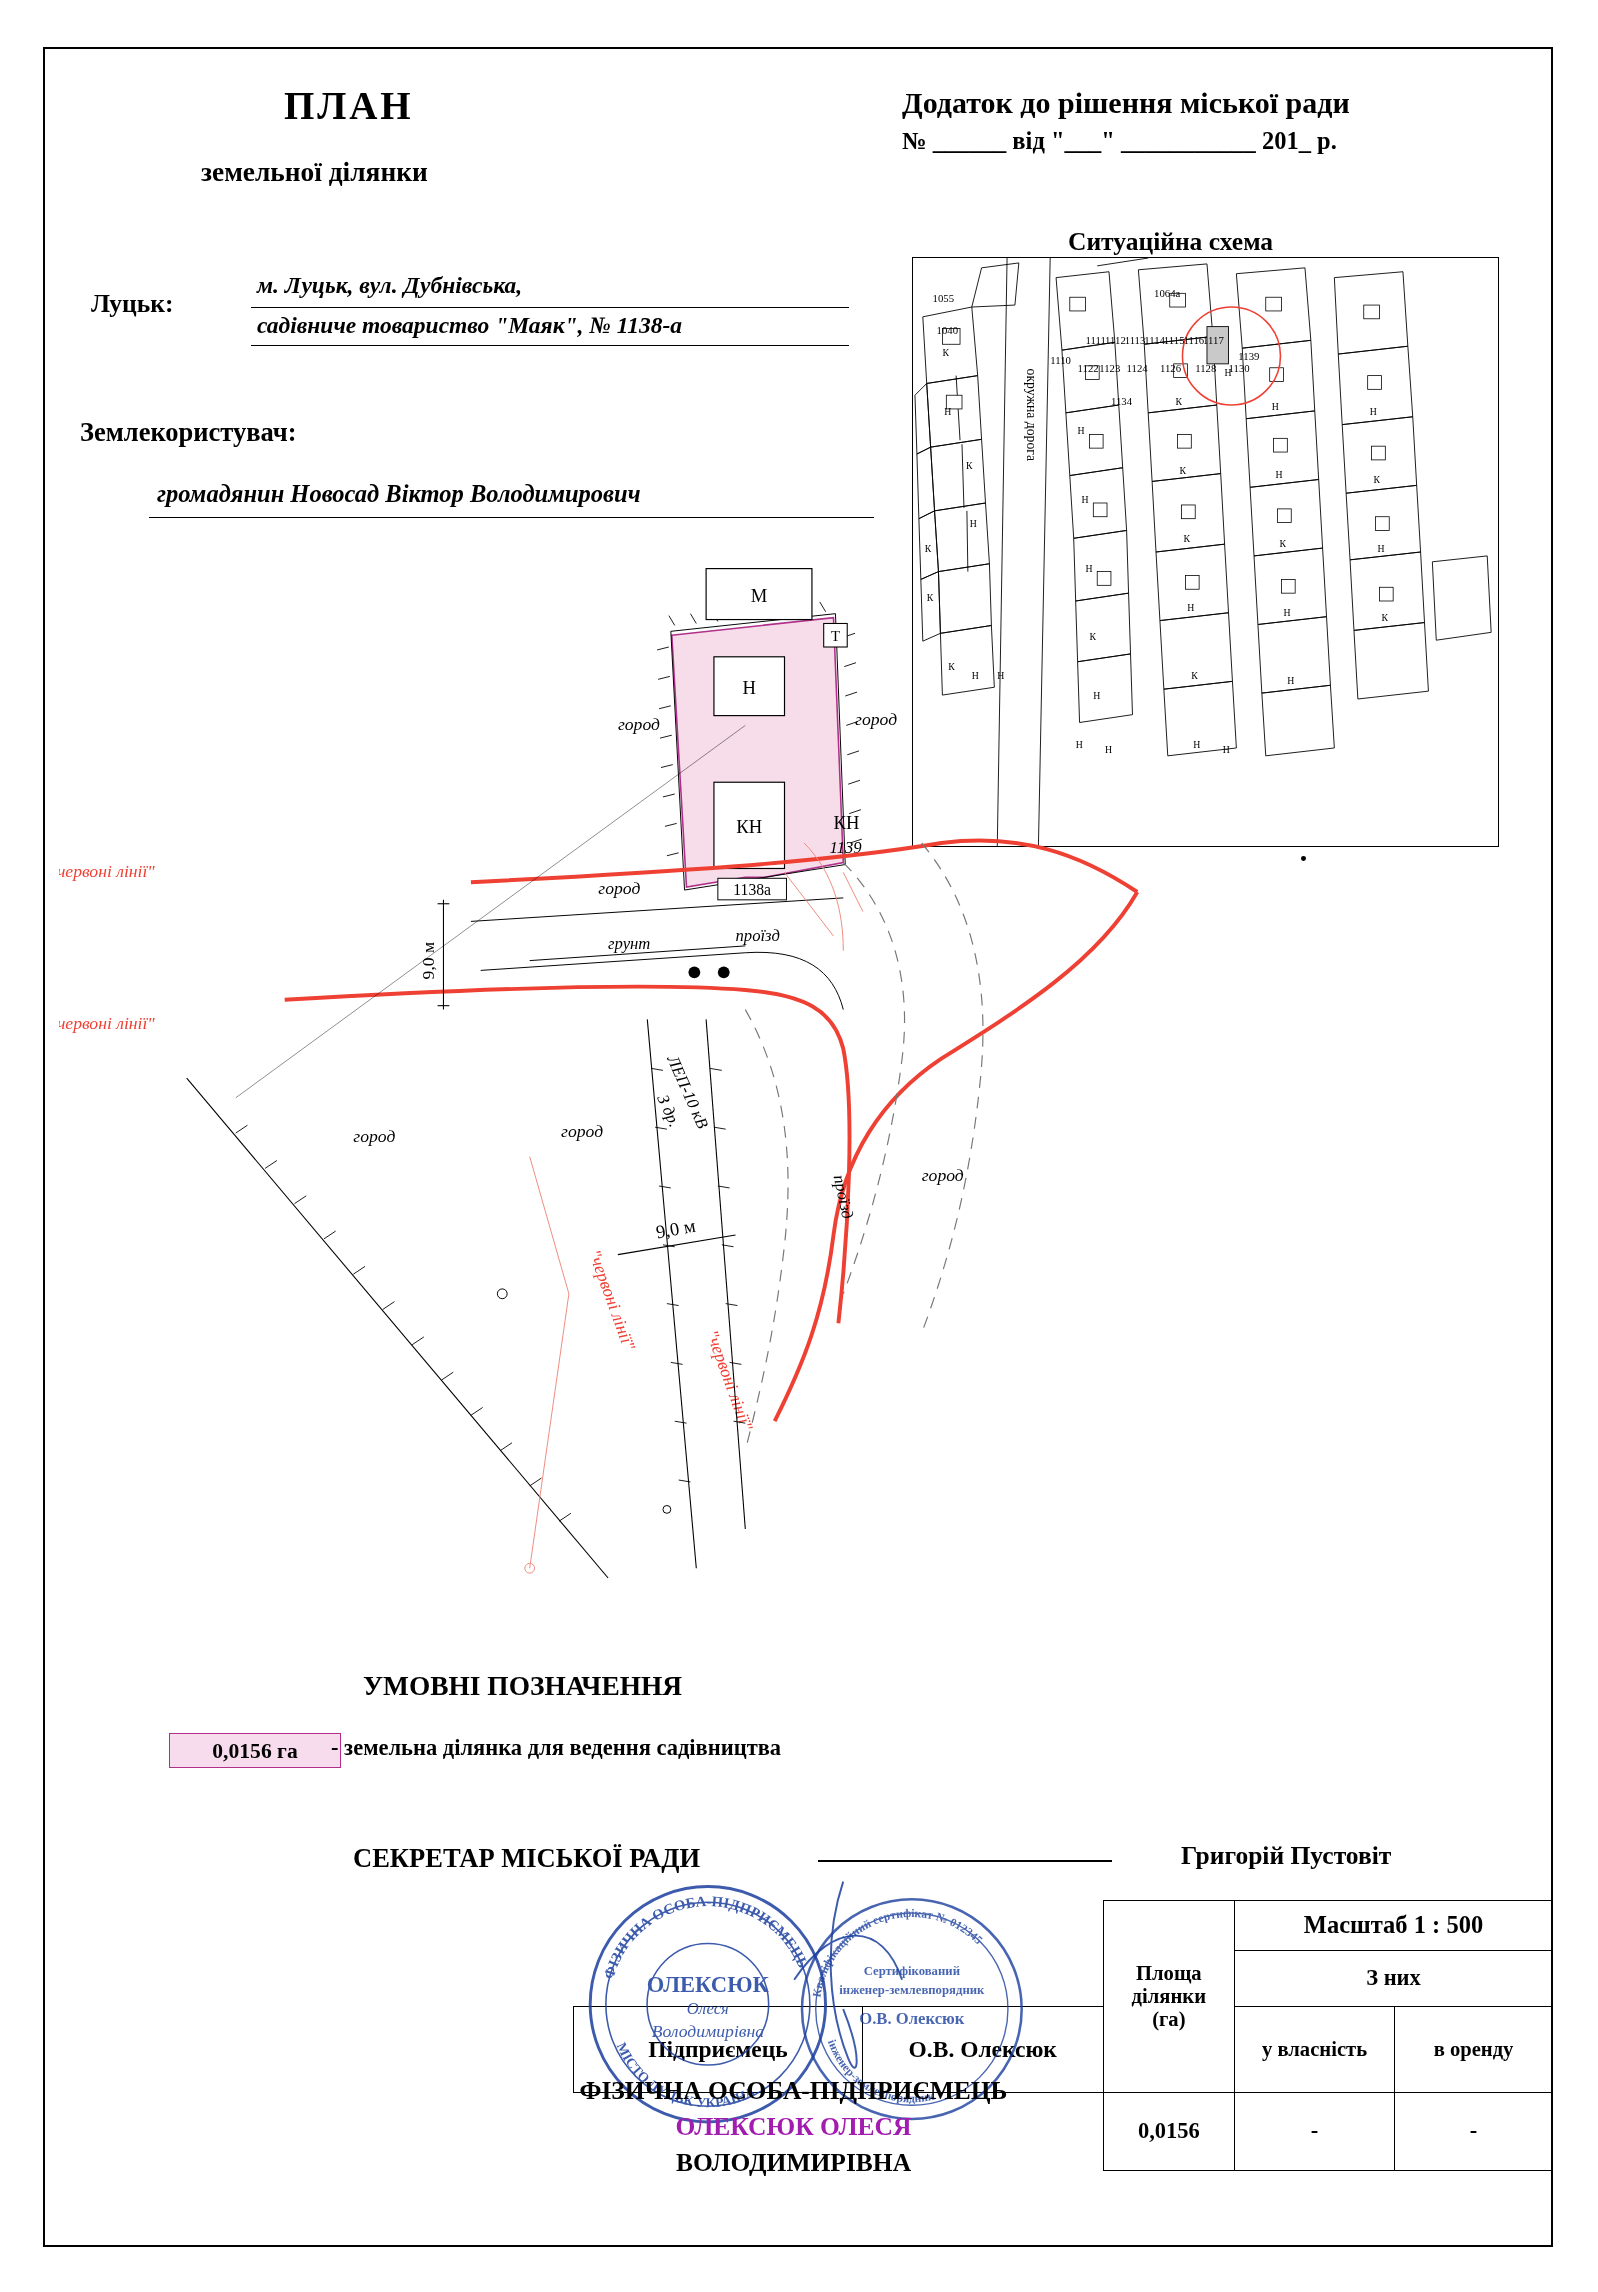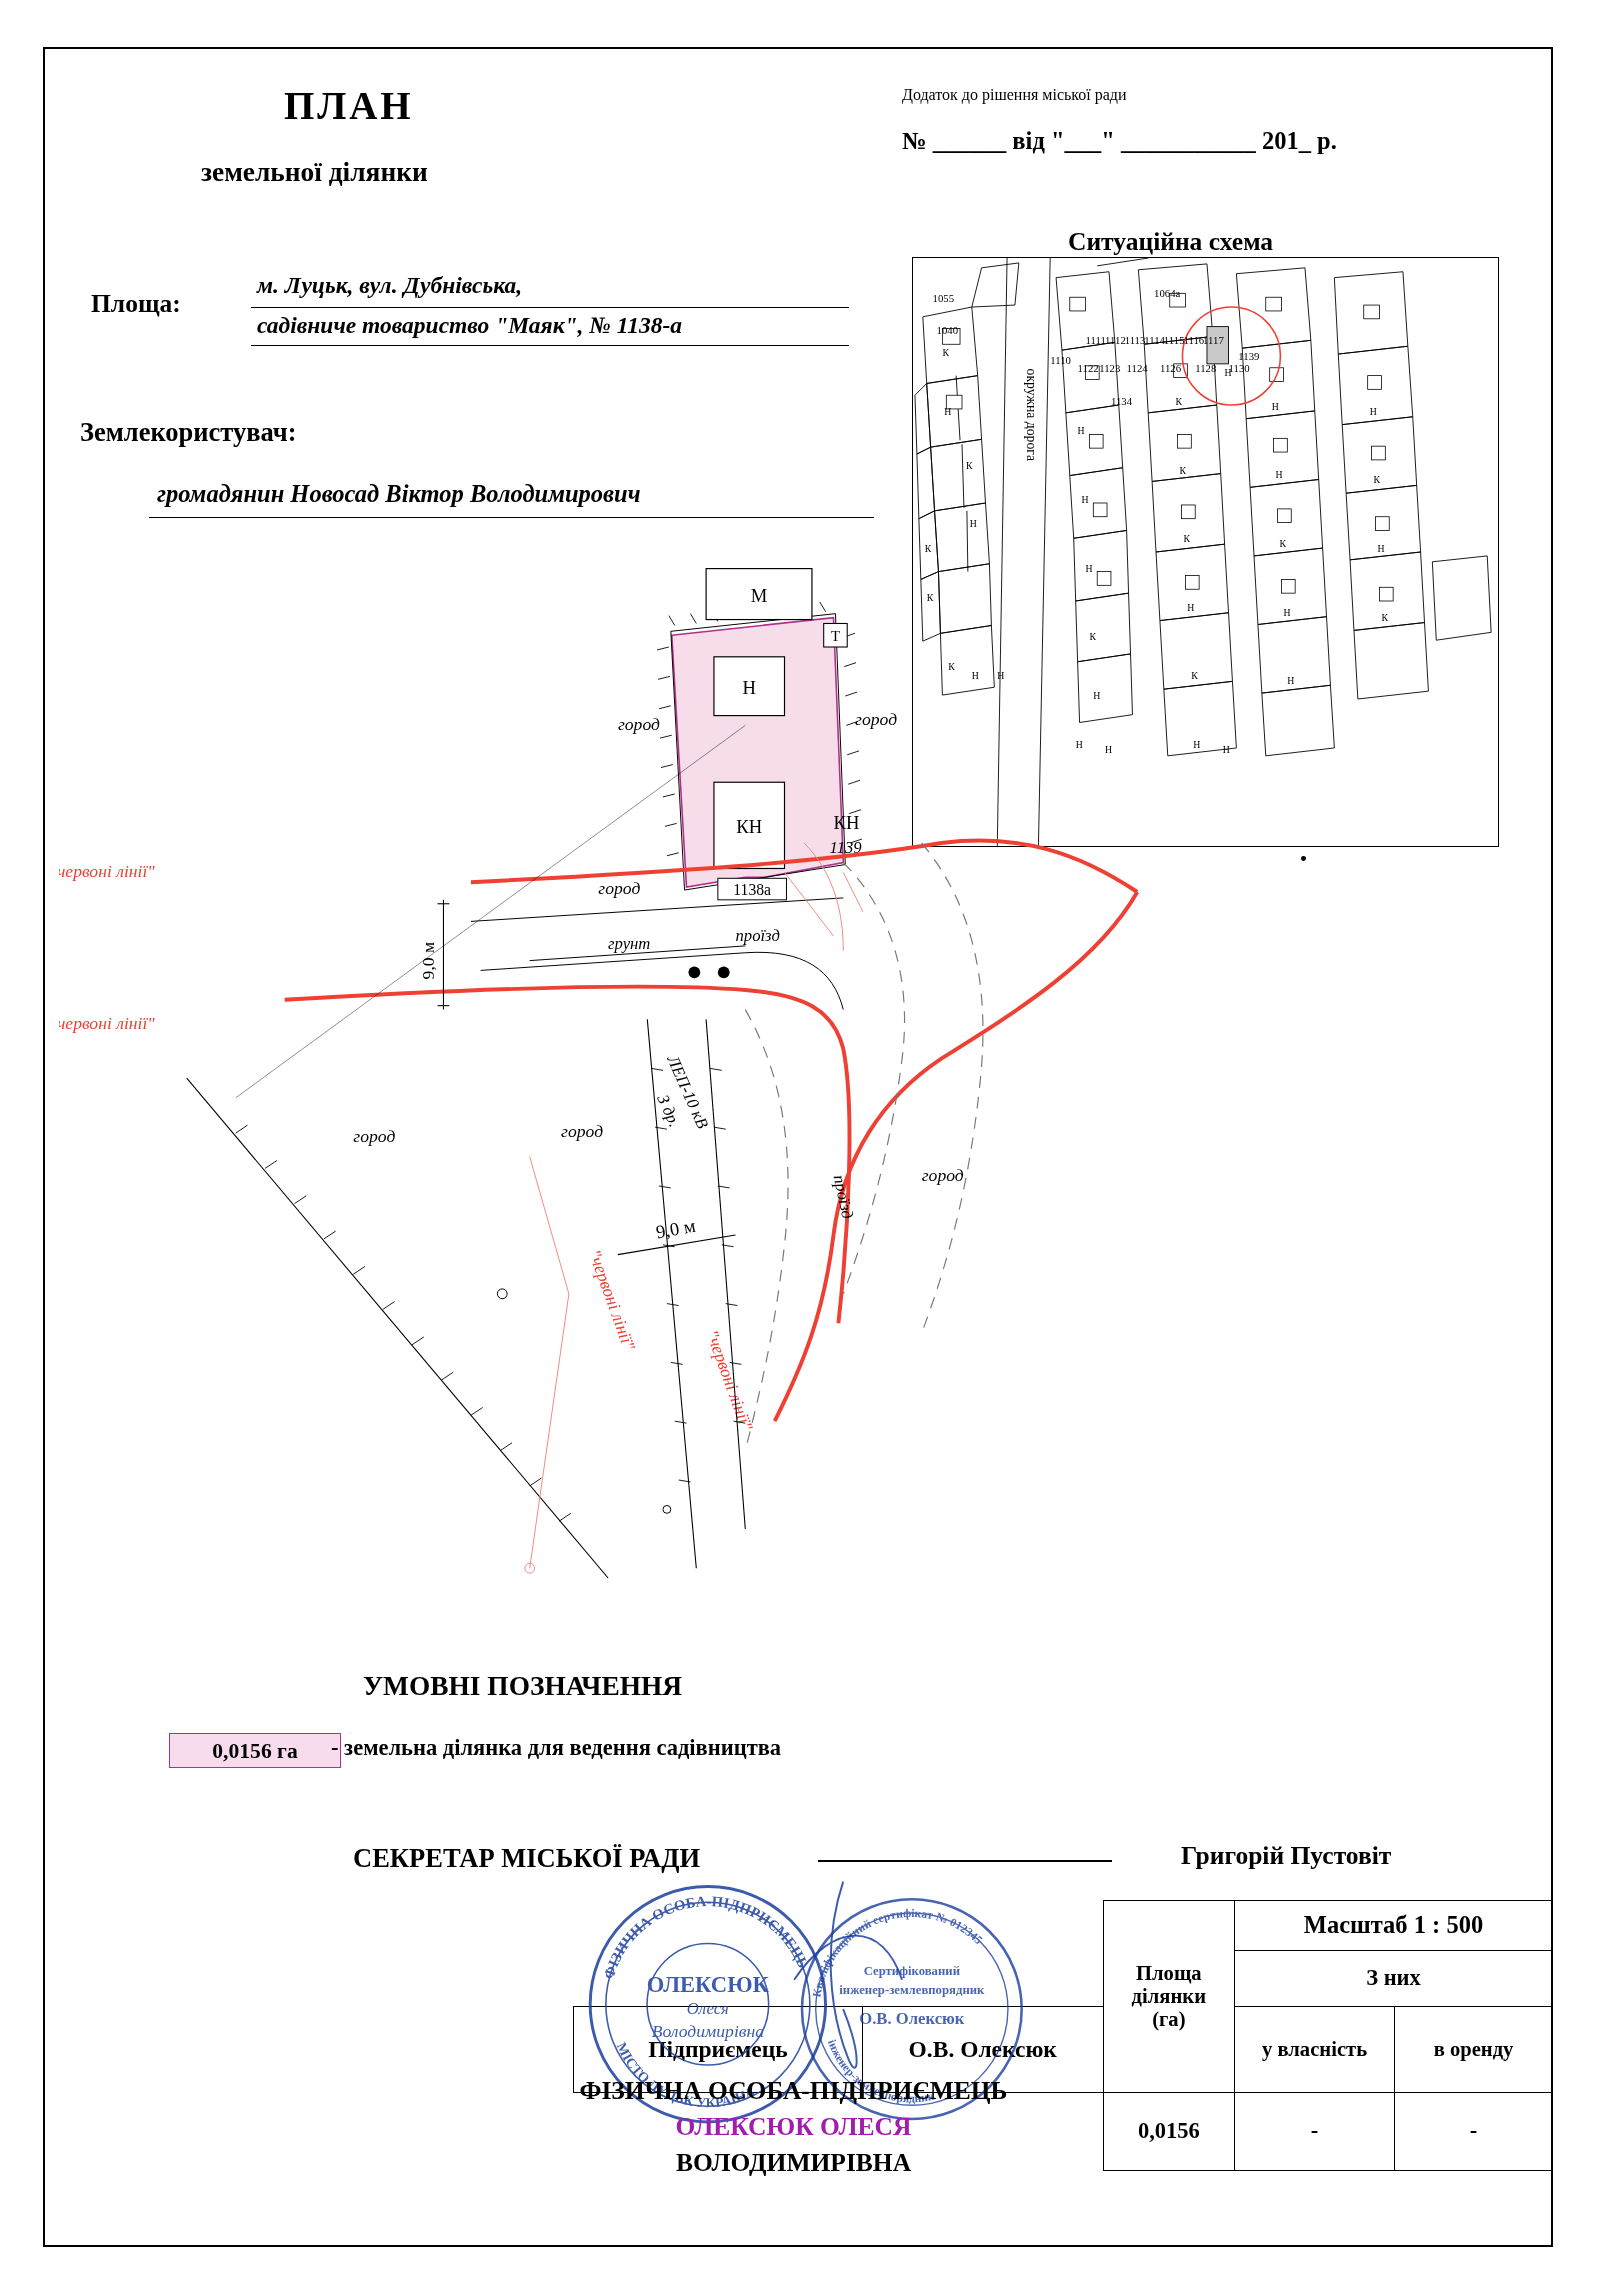--- a/index.html
+++ b/index.html
@@ -36,22 +36,22 @@
     font-weight: bold;
     letter-spacing: 2.9px;
   }
   .title-sub {
     left: 201px; top: 157px;
     font-size: 27.4px;
     font-weight: bold;
   }
   .dodatok1 {
     left: 902px; top: 86px;
-    font-size: 16px;
-    font-weight: normal;
+    font-size: 30px;
+    font-weight: bold;
   }
   .dodatok2 {
     left: 902px; top: 127px;
     font-size: 24.5px;
     font-weight: bold;
   }
   .addr-label {
     left: 91px; top: 289px;
     font-size: 25.5px;
     font-weight: bold;
@@ -209,21 +209,21 @@
 
 <div id="page">
 
   <div class="frame"></div>
 
   <div class="abs title-plan">ПЛАН</div>
   <div class="abs title-sub">земельної ділянки</div>
   <div class="abs dodatok1">Додаток до рішення міської ради</div>
   <div class="abs dodatok2">№ ______ від "___" ___________ 201_ р.</div>
 
-  <div class="abs addr-label">Площа:</div>
+  <div class="abs addr-label">Луцьк:</div>
   <div class="abs addr-l1">м. Луцьк, вул. Дубнівська,</div>
   <div class="abs addr-l2">садівниче товариство "Маяк", № 1138-а</div>
   <div class="abs addr-underline1"></div>
   <div class="abs addr-underline2"></div>
 
   <div class="abs zemle-label">Землекористувач:</div>
   <div class="abs zemle-value">громадянин Новосад Віктор Володимирович</div>
   <div class="abs zemle-underline"></div>
 
   <div class="abs sit-title">Ситуаційна схема</div>

